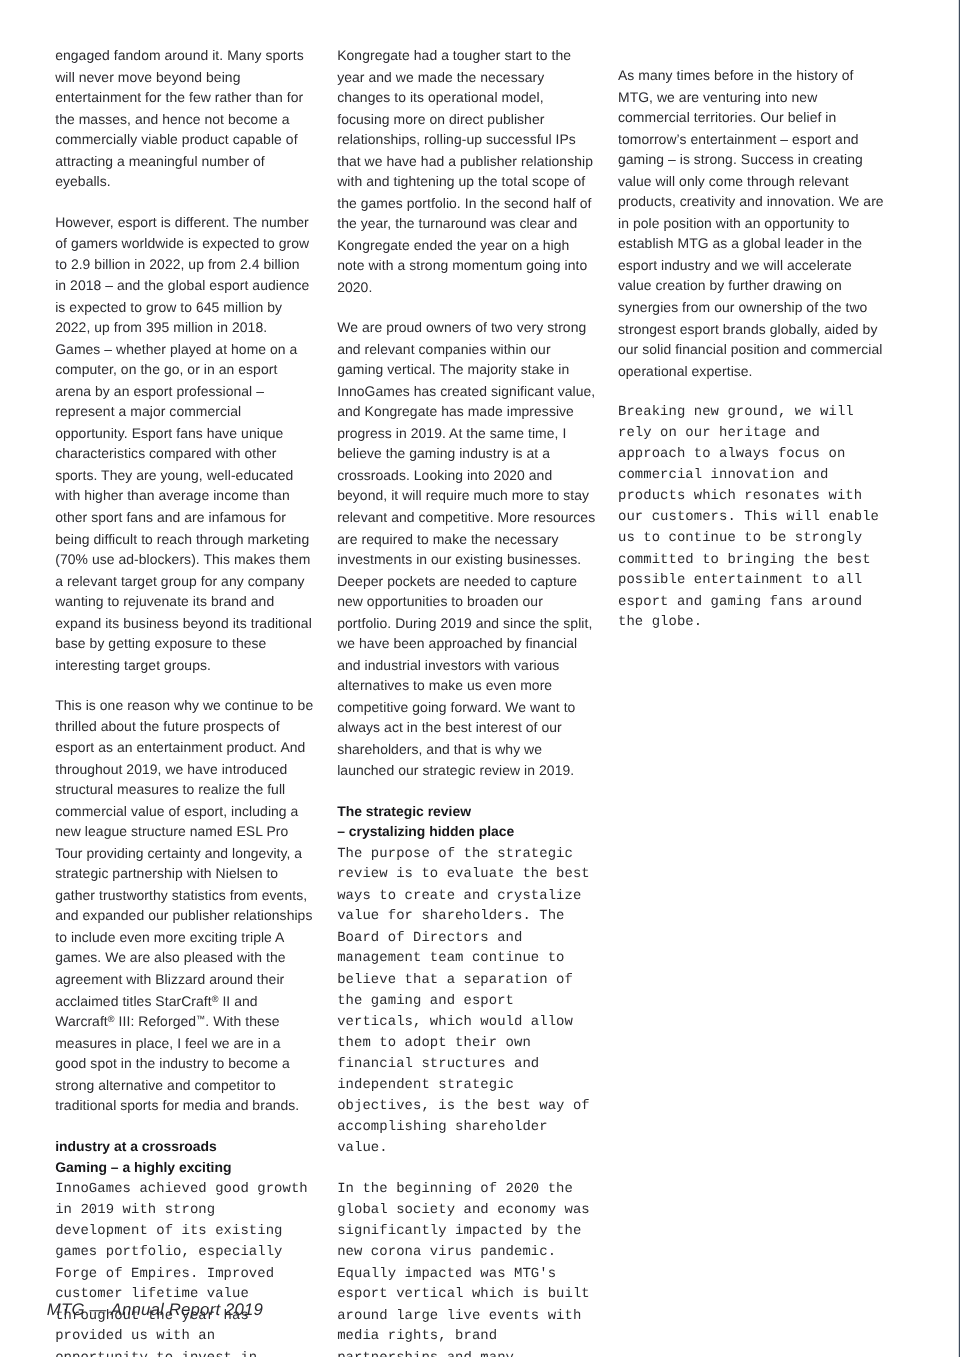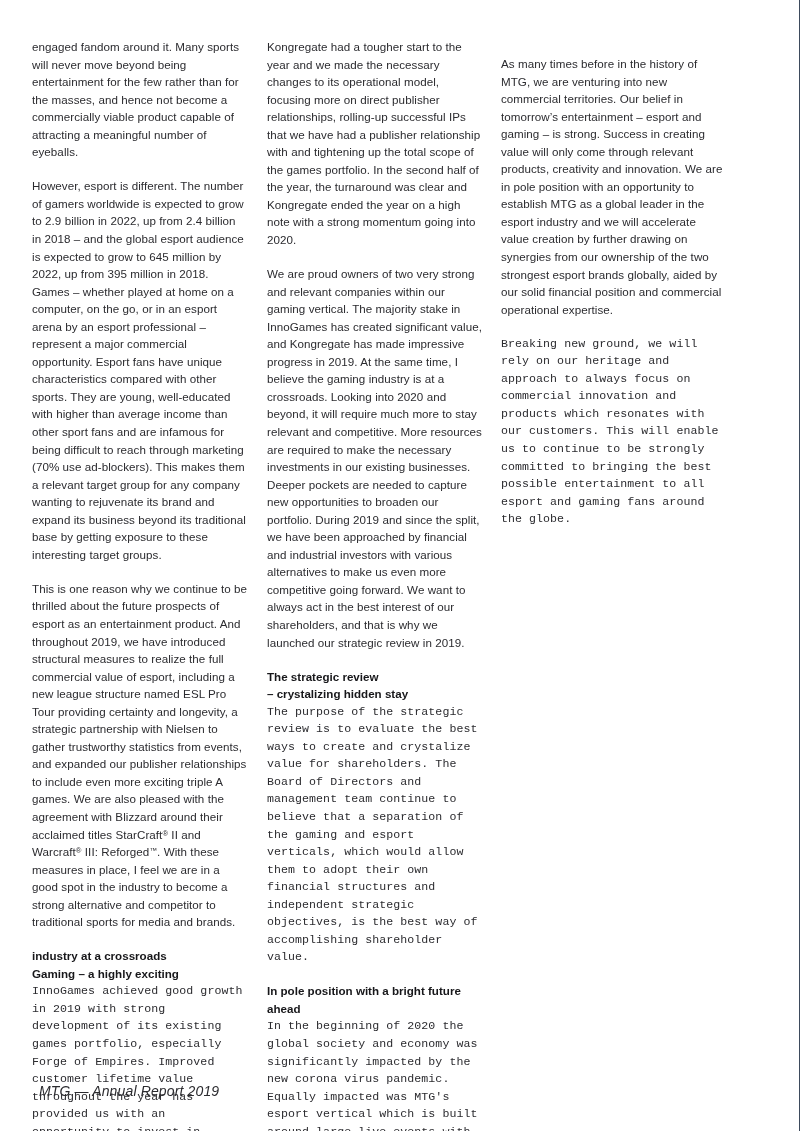--- a/index.html
+++ b/index.html
@@ -15,21 +15,21 @@
     position: relative;
     width: 800px;
     height: 1131px;
     background: #ffffff;
     box-sizing: border-box;
     border-right: 1px solid #3d4a5c;
     overflow: hidden;
   }
   .columns {
     position: absolute;
-    left: 32px;
+    left: 46px;
     top: 38px;
     width: 700px;
     height: 1010px;
   }
   .col {
     position: absolute;
     top: 0;
     width: 215px;
   }
   .col-1 { left: 0px; }
@@ -100,29 +100,26 @@
       </div>
     </div>
 
     <div class="col col-2">
       <p class="para">Kongregate had a tougher start to the year and we made the necessary changes to its operational model, focusing more on direct publisher relationships, rolling-up successful IPs that we have had a publisher relationship with and tightening up the total scope of the games portfolio. In the second half of the year, the turnaround was clear and Kongregate ended the year on a high note with a strong momentum going into 2020.</p>
       <p class="para">We are proud owners of two very strong and relevant companies within our gaming vertical. The majority stake in InnoGames has created significant value, and Kongregate has made impressive progress in 2019. At the same time, I believe the gaming industry is at a crossroads. Looking into 2020 and beyond, it will require much more to stay relevant and competitive. More resources are required to make the necessary investments in our existing businesses. Deeper pockets are needed to capture new opportunities to broaden our portfolio. During 2019 and since the split, we have been approached by financial and industrial investors with various alternatives to make us even more competitive going forward. We want to always act in the best interest of our shareholders, and that is why we launched our strategic review in 2019.</p>
 
       <div class="section">
         <div class="heading-block">
           <div class="heading">The strategic review</div>
-          <div class="heading">– crystalizing hidden stay</div>
+          <div class="heading">– crystalizing hidden place</div>
         </div>
         <p class="para">The purpose of the strategic review is to evaluate the best ways to create and crystalize value for shareholders. The Board of Directors and management team continue to believe that a separation of the gaming and esport verticals, which would allow them to adopt their own financial structures and independent strategic objectives, is the best way of accomplishing shareholder value.</p>
       </div>
 
       <div class="section">
-        <div class="heading-block">
-          <div class="heading">In pole position with a bright future ahead</div>
-        </div>
         <p class="para">In the beginning of 2020 the global society and economy was significantly impacted by the new corona virus pandemic. Equally impacted was MTG's esport vertical which is built around large live events with media rights, brand partnerships and many attending fans who purchase tickets and merchandise. However, as esport is digital by design it has the potential to offset some of the negative impact as MTG and its portfolio companies continue to deliver great entertainment by moving to online competitions and thereby creating new business opportunities. In this difficult period it has been crucial that all decisions by MTG and its group companies are taken with the well-being of colleagues, fans, teams and customers in mind.</p>
       </div>
     </div>
 
     <div class="col col-3">
       <p class="para">As many times before in the history of MTG, we are venturing into new commercial territories. Our belief in tomorrow’s entertainment – esport and gaming – is strong. Success in creating value will only come through relevant products, creativity and innovation. We are in pole position with an opportunity to establish MTG as a global leader in the esport industry and we will accelerate value creation by further drawing on synergies from our ownership of the two strongest esport brands globally, aided by our solid financial position and commercial operational expertise.</p>
       <p class="para">Breaking new ground, we will rely on our heritage and approach to always focus on commercial innovation and products which resonates with our customers. This will enable us to continue to be strongly committed to bringing the best possible entertainment to all esport and gaming fans around the globe.</p>
     </div>
 
   </div>

